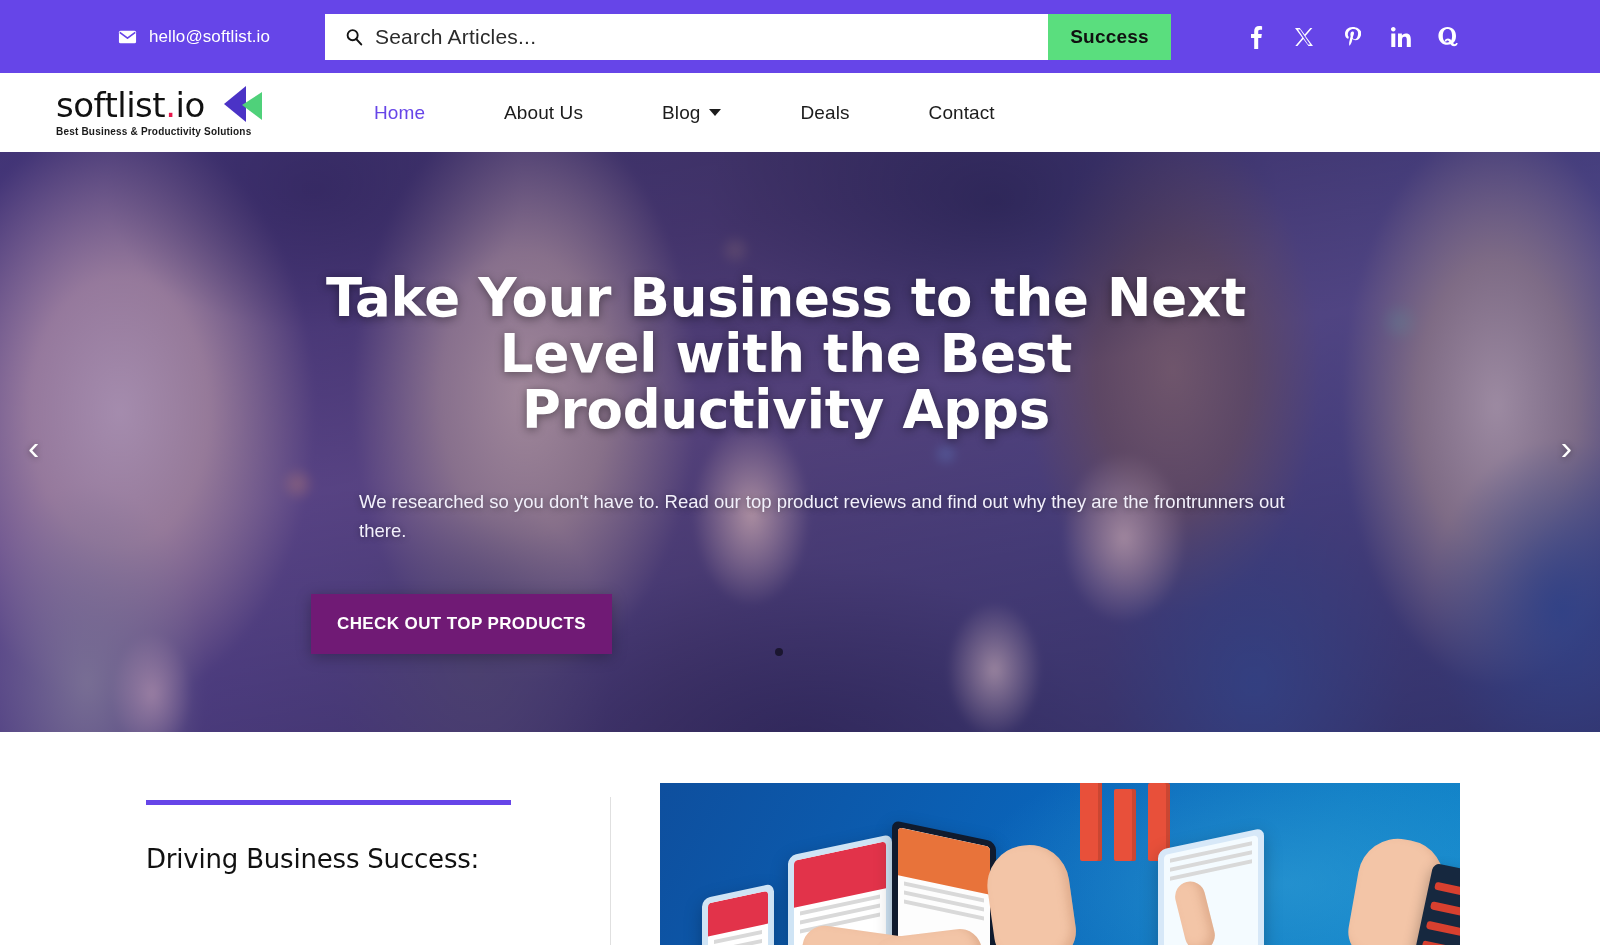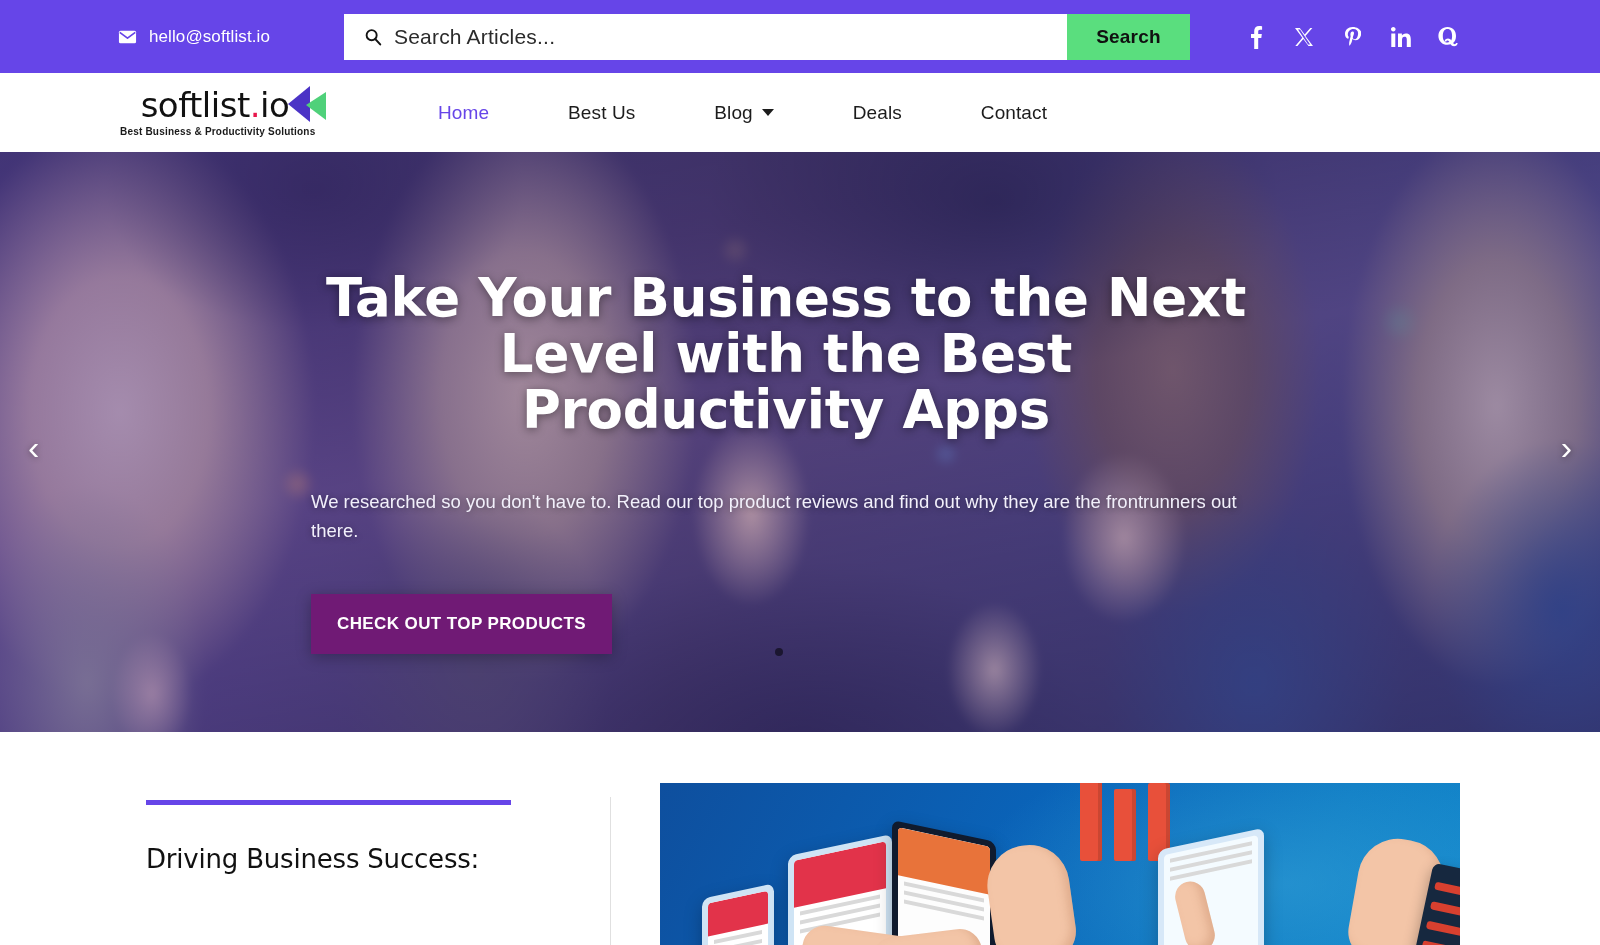--- a/index.html
+++ b/index.html
@@ -30,21 +30,21 @@
     font-size: 17px;
     letter-spacing: .1px;
   }
   .envelope-icon {
     width: 19px; height: 14px;
     display: block;
   }
 
   .search-wrap {
     position: absolute;
-    left: 344px;
+    left: 325px;
     top: 14px;
     width: 846px;
     height: 46px;
     display: flex;
     background: #ffffff;
     overflow: hidden;
   }
   .search-field {
     flex: 1;
     display: flex;
@@ -94,26 +94,25 @@
 
   
   .header {
     height: 79px;
     background: #ffffff;
     display: flex;
     align-items: center;
     position: relative;
   }
   .logo {
-    margin-left: 120px;
+    margin-left: 56px;
     width: 190px;
     position: relative;
     display: block;
     cursor: pointer;
-    text-align: center;
   }
   .logo-word {
     font-size: 34px;
     font-weight: 500;
     color: #111111;
     letter-spacing: -0.5px;
     line-height: 1;
     font-family: "DejaVu Sans", sans-serif;
   }
   .logo-dot { color: #e8174c; }
@@ -234,20 +233,21 @@
     font-family: "DejaVu Sans", sans-serif;
     text-align: center;
   }
   .hero-sub {
     margin-top: 48px;
     font-size: 18.5px;
     line-height: 1.62;
     color: #f2f0fb;
     width: 935px;
     text-shadow: 0 1px 6px rgba(0,0,0,.38);
+    margin-left: 48px;
   }
   .hero-cta {
     margin-top: 48px;
     display: inline-block;
     background: #701a75;
     color: #ffffff;
     border: none;
     font-size: 17px;
     font-weight: bold;
     letter-spacing: .4px;
@@ -421,21 +421,21 @@
   <div class="search-wrap">
     <div class="search-field">
       <span>
         <svg class="mag-icon" viewBox="0 0 20 20" fill="none">
           <circle cx="8.5" cy="8" r="5.6" stroke="#141414" stroke-width="2.1"></circle>
           <line x1="12.6" y1="12.4" x2="18" y2="18.2" stroke="#141414" stroke-width="2.3" stroke-linecap="round"></line>
         </svg>
       </span>
       <span class="search-placeholder">Search Articles...</span>
     </div>
-    <button class="search-btn">Search</button>
+    <button class="search-btn">Success</button>
   </div>
 
   <div class="socials">
     <span class="social-ico">
       <svg width="13" height="24" viewBox="0 0 13 24">
           <path d="M8.2 24V13h3.1l.5-3.9H8.2V6.7c0-1.1.3-1.9 1.9-1.9h2V1.2C11.7 1.1 10.5 1 9.1 1 6.2 1 4.2 2.8 4.2 6.1v3H1v3.9h3.2V24h4z" fill="#fff"></path>
         </svg>
     </span>
     <span class="social-ico">
       <svg width="20" height="20" viewBox="0 0 20 20">
@@ -469,21 +469,21 @@
       <polygon points="2,20 24,2 24,38" fill="#4b33c6"></polygon>
       <polygon points="20,21 40,8 40,36" fill="#4fd17a"></polygon>
     </svg>
   </div>
 
   <div class="nav">
     <div class="nav-item active">
       <span>Home</span>
     </div>
     <div class="nav-item">
-      <span>Best Us</span>
+      <span>About Us</span>
     </div>
     <div class="nav-item">
       <span>Blog</span>
       <span class="caret"></span>
     </div>
     <div class="nav-item">
       <span>Deals</span>
     </div>
     <div class="nav-item">
       <span>Contact</span>

